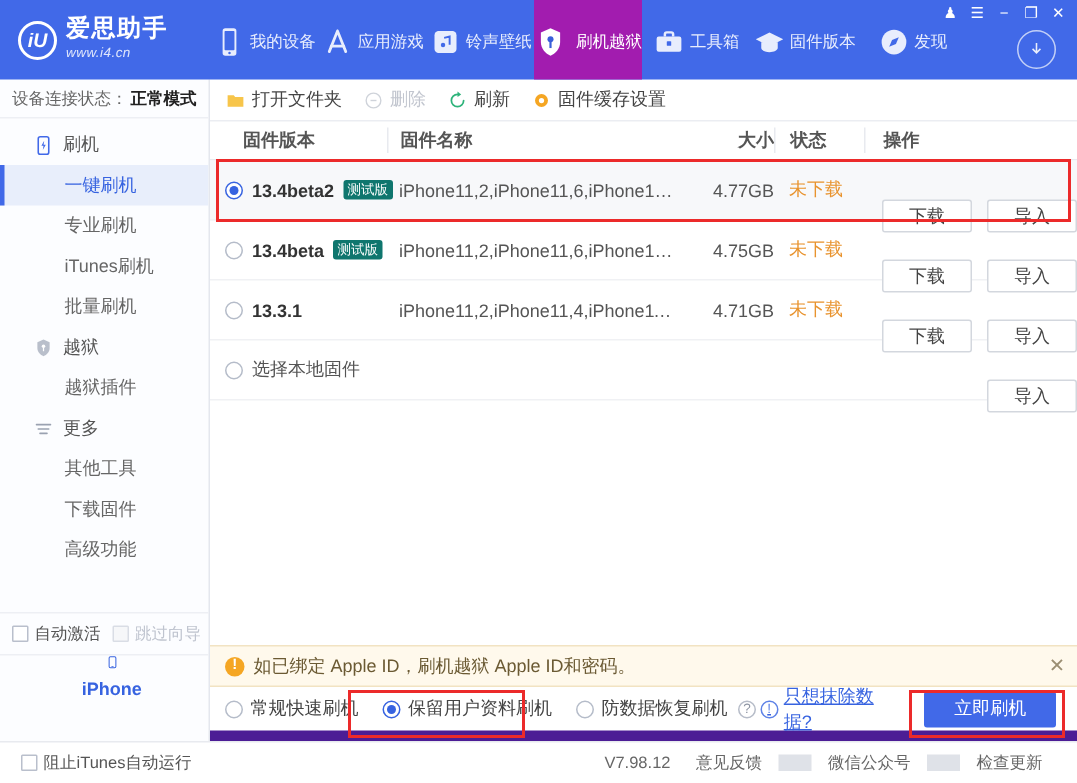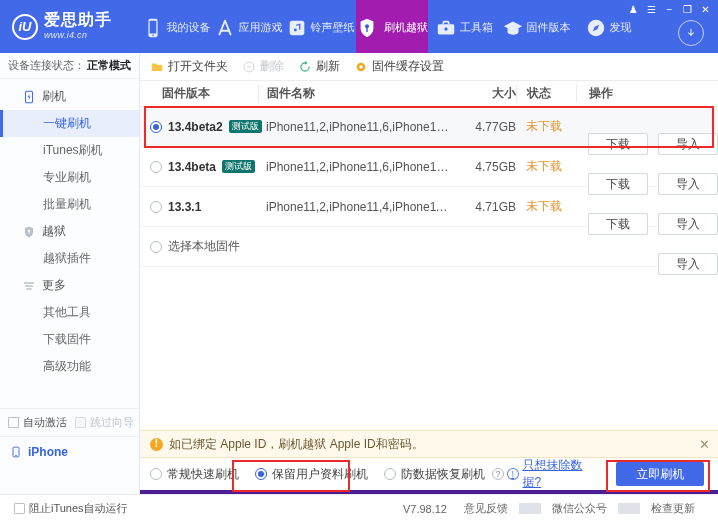--- a/index.html
+++ b/index.html
@@ -99,20 +99,21 @@
     width: 11px; height: 11px; border: 1px solid #b9bfcc; background: #fff;
     border-radius: 1px; flex: 0 0 11px;
   }
   .chk.disabled { color: #bfc4cf; cursor: default; }
   .chk.disabled .box { border-color: #d9dde5; background: #f6f7f9; }
 
   .device-row {
     height: 30px; display: flex; align-items: center; gap: 6px; padding-left: 10px;
     color: #3763e0; font-weight: bold; font-size: 12px; cursor: pointer;
     border-top: 1px solid #edeff4;
+    flex-direction: column;
   }
   .side-filler { flex: 1 1 auto; }
 
   
   .main { flex: 1 1 auto; display: flex; flex-direction: column; min-width: 0; background: #fff; }
 
   .toolbar {
     height: 28px; display: flex; align-items: center; gap: 14px;
     padding-left: 10px; border-bottom: 1px solid #ebedf2; flex: 0 0 28px;
   }
@@ -179,21 +180,21 @@
   .notice .warn {
     width: 13px; height: 13px; border-radius: 50%; background: #f5a623;
     color: #fff; font-size: 10px; font-weight: bold; flex: 0 0 13px;
     display: flex; align-items: center; justify-content: center; line-height: 1;
   }
   .notice .close { margin-left: auto; color: #9b8e72; cursor: pointer; font-size: 13px; }
 
   
   .options {
     height: 36px; display: flex; align-items: center; gap: 3px;
-    padding-left: 10px; border-bottom: 4px solid #4c1d95; flex: 0 0 36px;
+    padding-left: 10px; border-bottom: 7px solid #4c1d95; flex: 0 0 36px;
     position: relative;
   }
   .opt { display: flex; align-items: center; gap: 5px; font-size: 12px; color: #444; cursor: pointer; white-space: nowrap; }
   .opt + .opt { margin-left: 16px; }
   .qmark {
     width: 12px; height: 12px; border-radius: 50%; border: 1px solid #b6bcc8;
     color: #8d94a3; font-size: 9px; display: inline-flex; align-items: center;
     justify-content: center; line-height: 1; margin-left: 2px;
   }
   .erase-link {
@@ -329,24 +330,24 @@
             <svg viewBox="0 0 24 24" width="14" height="14" class="grp-icon">
               <rect x="6" y="2" width="12" height="20" rx="2.4" fill="none" stroke="#4169e8" stroke-width="1.8"></rect>
               <path d="M12.8 6.5 L9.6 12.4 H12 L11.2 17 L14.6 11.2 H12.1 Z" fill="#4169e8"></path>
             </svg>
             <span>刷机</span>
           </div>
           <div class="tree-item active">
             <span>一键刷机</span>
           </div>
           <div class="tree-item">
+            <span>专业刷机</span>
+          </div>
+          <div class="tree-item">
             <span>iTunes刷机</span>
-          </div>
-          <div class="tree-item">
-            <span>专业刷机</span>
           </div>
           <div class="tree-item">
             <span>批量刷机</span>
           </div>
           <div class="tree-group">
             <svg viewBox="0 0 24 24" width="14" height="14" class="grp-icon">
               <path d="M12 2.4 L19 5.4 V12 C19 16.6 15.8 19.8 12 21.3 C8.2 19.8 5 16.6 5 12 V5.4 Z" fill="#b9bfcb"></path>
               <circle cx="12" cy="10" r="2" fill="#fff"></circle>
               <rect x="11.3" y="11.3" width="1.4" height="4.4" fill="#fff"></rect>
             </svg>

